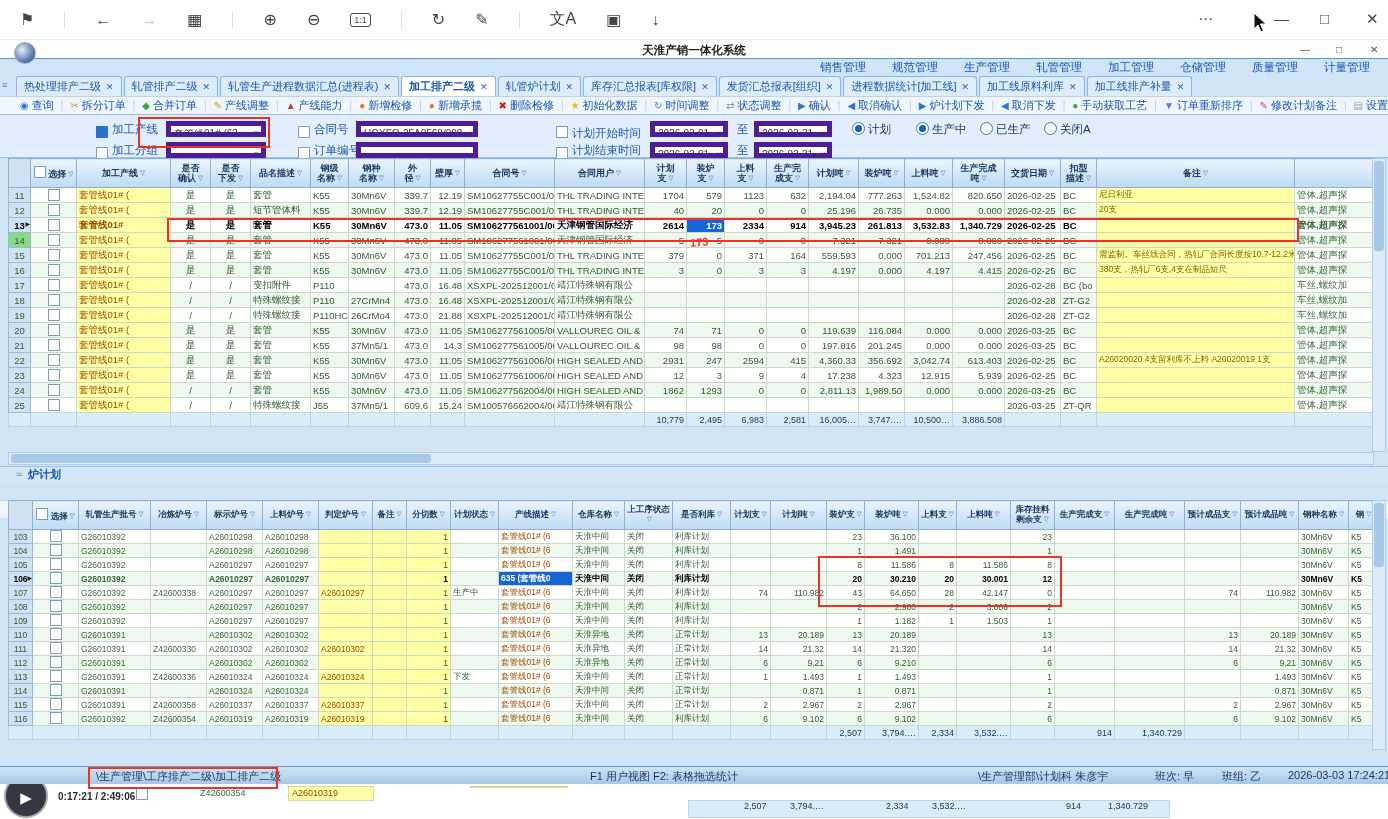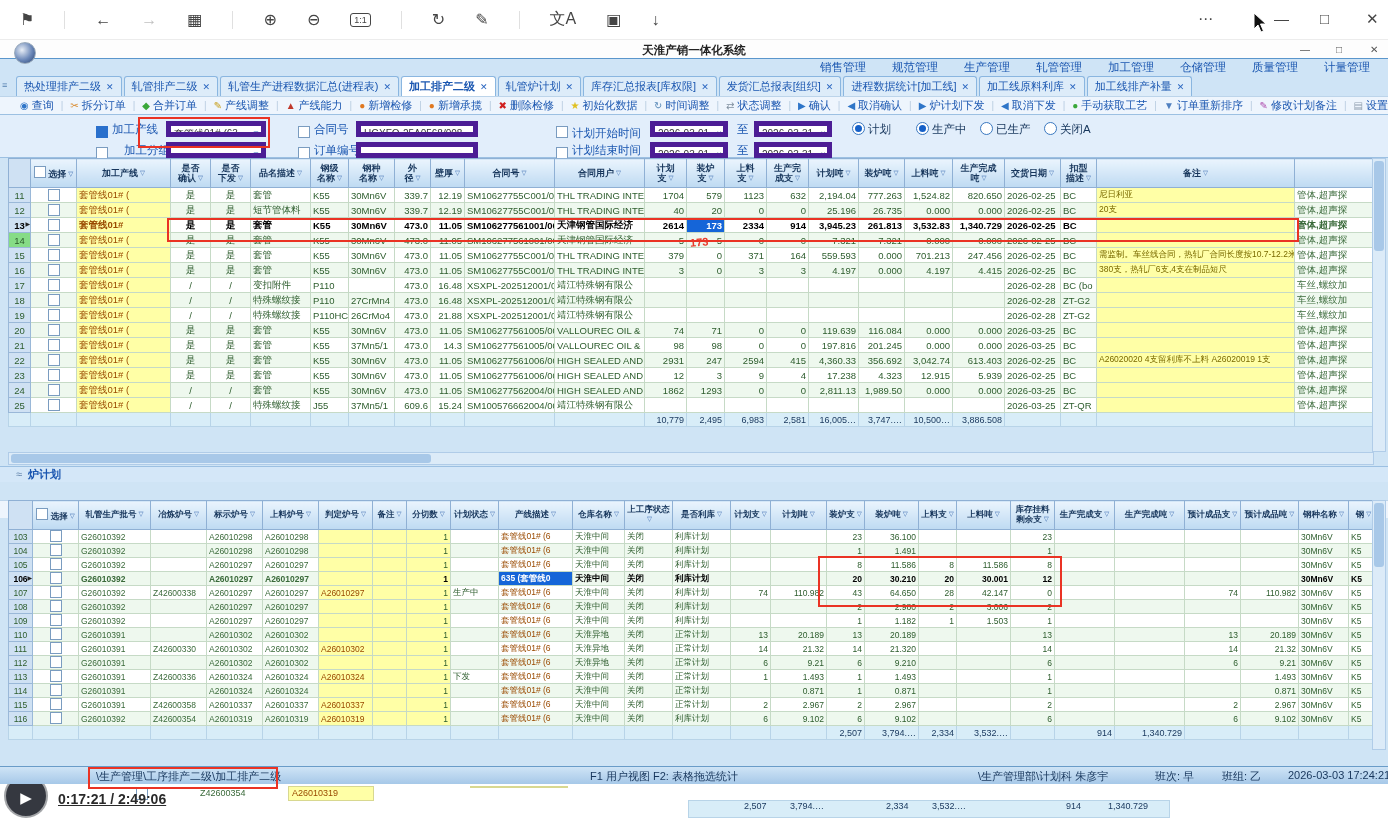--- a/index.html
+++ b/index.html
@@ -79,21 +79,21 @@
   
   #statusbar{position:absolute;left:0;top:766px;width:1388px;height:18px;background:linear-gradient(#cfe4f6,#a6c8e8);border-top:1px solid #6a9cc8;box-sizing:border-box;font-size:11px;color:#17365c;}
   .sseg{position:absolute;top:2px;white-space:nowrap;}
   
   #bottomstrip{position:absolute;left:0;top:784px;width:1388px;height:35px;background:#fff;overflow:hidden;}
   .fragcell{position:absolute;font-size:9px;color:#3a6a3a;}
   .fragyel{position:absolute;background:#ffffa6;border:1px solid #d8d890;font-size:9px;color:#9a4a00;line-height:13px;padding:0 3px;}
   #stot{position:absolute;left:688px;top:16px;width:480px;height:16px;background:#d8edf8;border:1px solid #b8d4e8;}
   .stotv{position:absolute;top:1px;font-size:9px;color:#17365c;}
   #playbtn{position:absolute;left:4px;top:-10px;width:44px;height:44px;border-radius:50%;background:rgba(25,28,38,0.88);border:2px solid rgba(255,255,255,0.55);color:#fff;text-align:center;line-height:44px;font-size:15px;box-sizing:border-box;}
-  #ptime{position:absolute;left:58px;top:7px;font-size:14px;font-weight:bold;color:#2a2a2a;text-decoration:underline;}
+  #ptime{position:absolute;left:58px;top:7px;font-size:10px;font-weight:bold;color:#2a2a2a;}
   
   .redbox{position:absolute;border:2px solid #ea3324;z-index:40;pointer-events:none;}
   #ann173{position:absolute;left:690px;top:236px;color:#e8392a;font-size:11px;font-weight:bold;transform:rotate(-4deg);z-index:41;}
   #cursor{position:absolute;left:1253px;top:12px;z-index:60;}
 </style>
 </head>
 <body>
 
 <div id="stage">
 
@@ -198,21 +198,21 @@
     <span class="fcb" style="left:298px;top:8px;"><span class="cb"></span></span>
     <span class="flbl" style="left:314px;top:7px;">合同号</span>
     <div class="din" style="left:356px;top:6px;width:122px;">HGXFQ-25A0568/008</div>
     <span class="fcb" style="left:556px;top:8px;"><span class="cb"></span></span>
     <span class="flbl" style="left:572px;top:11px;">计划开始时间</span>
     <div class="dd" style="left:650px;top:6px;width:78px;"><span>2026-03-01</span><span class="dar2">∨</span></div>
     <span class="flbl" style="left:737px;top:7px;">至</span>
     <div class="dd" style="left:754px;top:6px;width:78px;"><span>2026-03-31</span><span class="dar2">∨</span></div>
     <span id="radiohost"><span class="radio" style="left: 852px; top: 7px;"><span class="rdot on"></span>计划</span><span class="radio" style="left: 916px; top: 7px;"><span class="rdot on"></span>生产中</span><span class="radio" style="left: 980px; top: 7px;"><span class="rdot"></span>已生产</span><span class="radio" style="left: 1044px; top: 7px;"><span class="rdot"></span>关闭A</span></span>
     <span class="fcb" style="left:96px;top:29px;"><span class="cb"></span></span>
-    <span class="flbl" style="left:112px;top:28px;margin-left:12px;">加工分组</span>
+    <span class="flbl" style="left:112px;top:28px;">加工分组</span>
     <div class="dd" style="left:166px;top:27px;width:100px;"><span></span><span class="dar">▼</span></div>
     <span class="fcb" style="left:298px;top:29px;"><span class="cb"></span></span>
     <span class="flbl" style="left:314px;top:28px;">订单编号</span>
     <div class="din" style="left:356px;top:27px;width:122px;"></div>
     <span class="fcb" style="left:556px;top:29px;"><span class="cb"></span></span>
     <span class="flbl" style="left:572px;top:28px;">计划结束时间</span>
     <div class="dd" style="left:650px;top:27px;width:78px;"><span>2026-03-01</span><span class="dar2">∨</span></div>
     <span class="flbl" style="left:737px;top:28px;">至</span>
     <div class="dd" style="left:754px;top:27px;width:78px;"><span>2026-03-31</span><span class="dar2">∨</span></div>
   </div>

